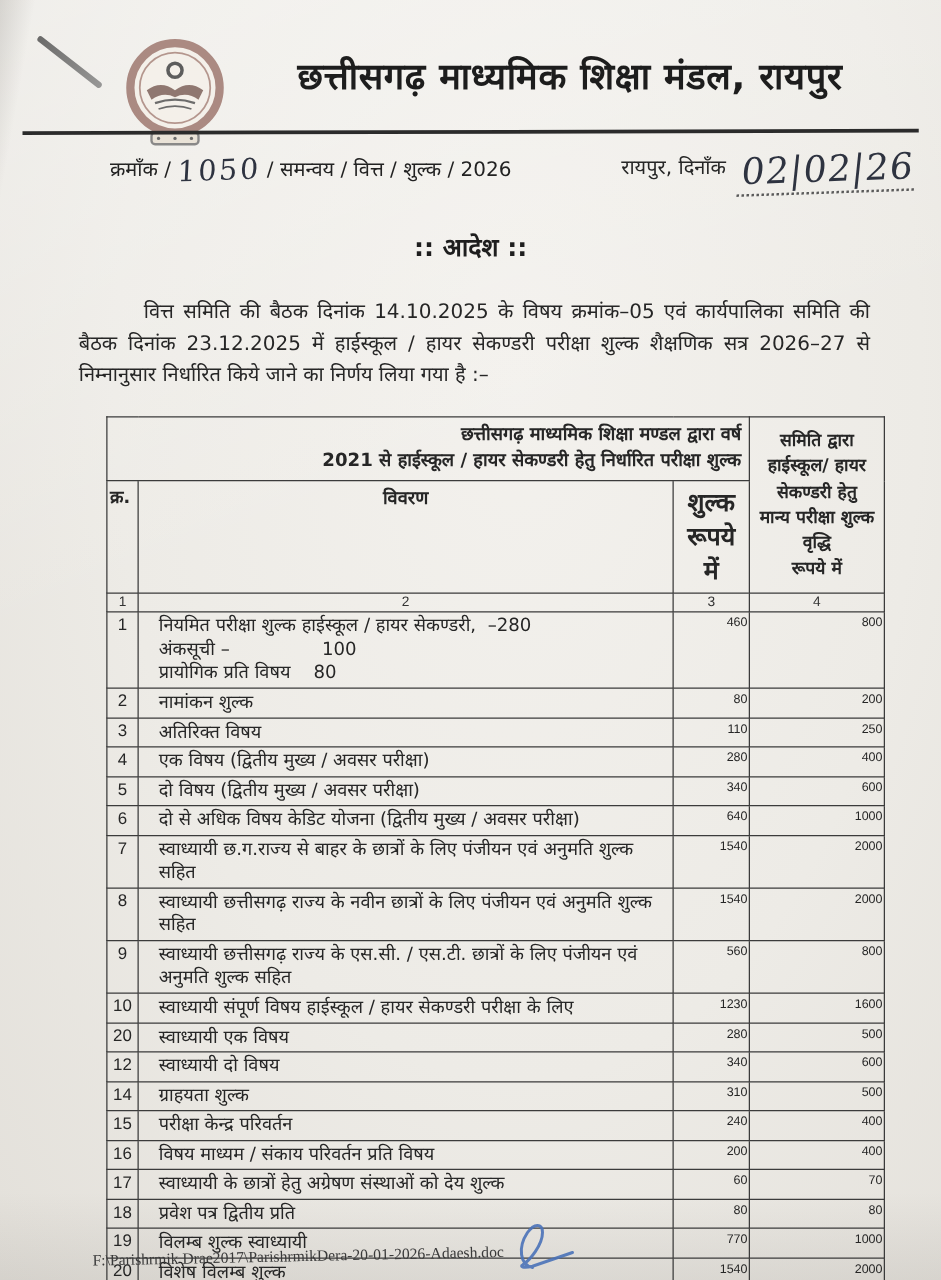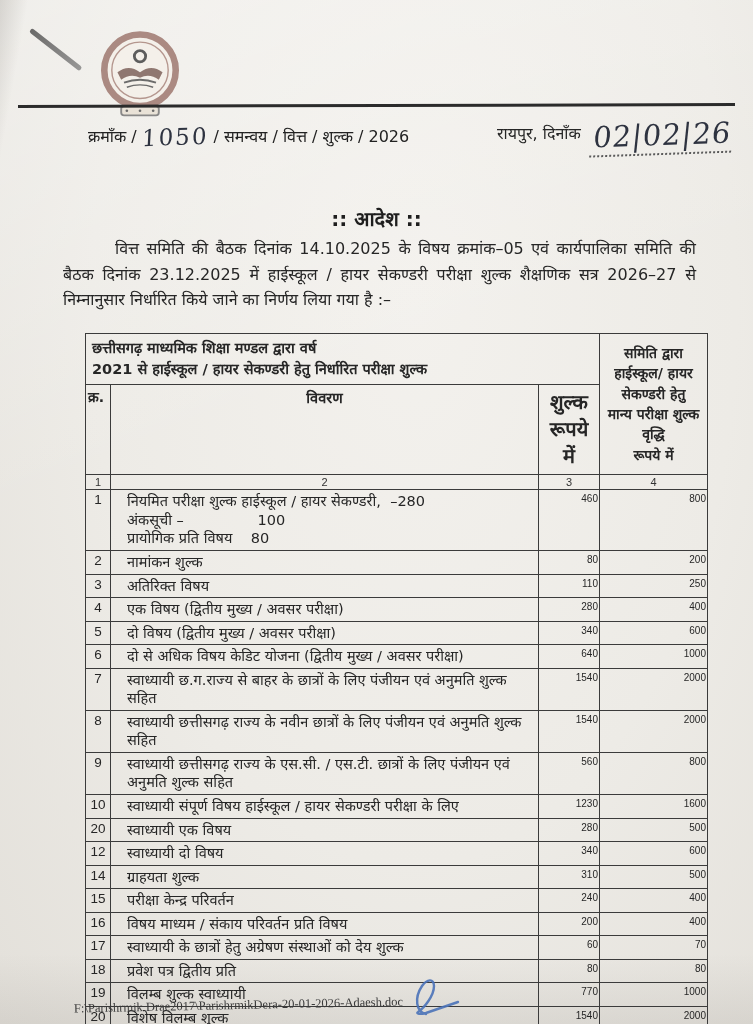--- a/index.html
+++ b/index.html
@@ -20,28 +20,28 @@
     font-size:29px;font-weight:bold;letter-spacing:.5px;color:#1d1d1d;}
   .rule{position:absolute;left:18px;top:104px;width:717px;height:3px;background:#2b2b2b;
     transform:rotate(-.15deg);}
   .ref-line{position:absolute;left:88px;top:124px;font-size:16px;color:#222;white-space:nowrap;}
   .hand{display:inline-block;font-family:"DejaVu Serif",serif;color:#2e3340;}
   .hand-no{font-size:23px;transform:rotate(-2deg) skewX(-5deg);letter-spacing:2px;vertical-align:-3px;}
   .place-date{position:absolute;left:497px;top:118px;font-size:16px;white-space:nowrap;}
   .hand-date{font-size:29px;transform:rotate(-2deg) skewX(-8deg);letter-spacing:1px;
     border-bottom:2px dotted #5a5a5a;padding:0 2px 1px 2px;vertical-align:-6px;}
   .order-title{position:absolute;left:60px;top:184px;width:633px;text-align:center;
-    font-size:20px;font-weight:bold;color:#1e1e1e;margin-top:21px;}
+    font-size:20px;font-weight:bold;color:#1e1e1e;}
   .body-par{position:absolute;left:63px;top:236px;width:633px;font-size:16px;
     line-height:1.6;text-align:justify;text-indent:52px;color:#262626;}
   .table-wrap{position:absolute;left:85px;top:333px;width:622px;}
   table{border-collapse:collapse;width:622px;table-layout:fixed;}
   col.c-sn{width:25px;}col.c-desc{width:428px;}col.c-fee{width:61px;}col.c-inc{width:108px;}
   th,td{border:1.6px solid #3b3b3b;}
-  .th-main{font-size:14.5px;font-weight:bold;text-align:left;padding:4px 6px;
+  .th-main{font-size:14.5px;font-weight:bold;text-align:right;padding:4px 6px;
     white-space:pre-line;line-height:1.45;}
   .th-right{font-size:14px;font-weight:bold;text-align:center;padding:2px 4px;
     white-space:pre-line;line-height:1.45;vertical-align:middle;}
   .th-sn{font-size:14px;font-weight:bold;text-align:left;padding:2px 2px;vertical-align:top;margin-top:47px;}
   .th-desc{font-size:14.5px;font-weight:bold;text-align:center;padding:2px;vertical-align:top;}
   .th-fee{font-size:20px;font-weight:bold;text-align:center;white-space:pre-line;
     line-height:1.35;padding:4px 2px;vertical-align:middle;}
   .numrow td{font-size:11px;text-align:center;padding:0 2px;line-height:1.3;
     font-family:"Liberation Sans",sans-serif;color:#333;}
   .td-sn{font-size:13.5px;text-align:center;vertical-align:top;padding:2px 1px;
@@ -68,20 +68,21 @@
     <circle cx="50" cy="30" r="6" fill="none" stroke="#444" stroke-width="3"></circle>
     <path d="M26 47 Q38 38 50 47 Q62 38 74 47 L70 55 Q60 48 50 53 Q40 48 30 55 Z" fill="#6b4a42" opacity="0.85"></path>
     <path d="M33 58 Q50 52 67 58" stroke="#555" stroke-width="2" fill="none"></path>
     <path d="M36 63 Q50 58 64 63" stroke="#555" stroke-width="1.5" fill="none"></path>
     <rect x="30" y="83" width="40" height="10" rx="3" fill="#e8e0d4" stroke="#777" stroke-width="2"></rect>
     <circle cx="36" cy="88" r="1.4" fill="#555"></circle>
       <circle cx="50" cy="88" r="1.4" fill="#555"></circle>
       <circle cx="64" cy="88" r="1.4" fill="#555"></circle>
   </svg>
 
+  <div class="org-title">छत्तीसगढ़ माध्यमिक शिक्षा मंडल, रायपुर</div>
 
   <div class="rule"></div>
 
   <div class="ref-line"><span>क्रमाँक / </span><span class="hand hand-no">1050</span><span> / समन्वय / वित्त / शुल्क / 2026</span></div>
 
   <div class="place-date"><span>रायपुर, दिनाँक</span>&nbsp;&nbsp;<span class="hand hand-date">02|02|26</span></div>
 
   <div class="order-title">:: आदेश ::</div>
 
   <div class="body-par">वित्त समिति की बैठक दिनांक 14.10.2025 के विषय क्रमांक–05 एवं कार्यपालिका समिति की बैठक दिनांक 23.12.2025 में हाईस्कूल / हायर सेकण्डरी परीक्षा शुल्क शैक्षणिक सत्र 2026–27 से निम्नानुसार निर्धारित किये जाने का निर्णय लिया गया है :–</div>

